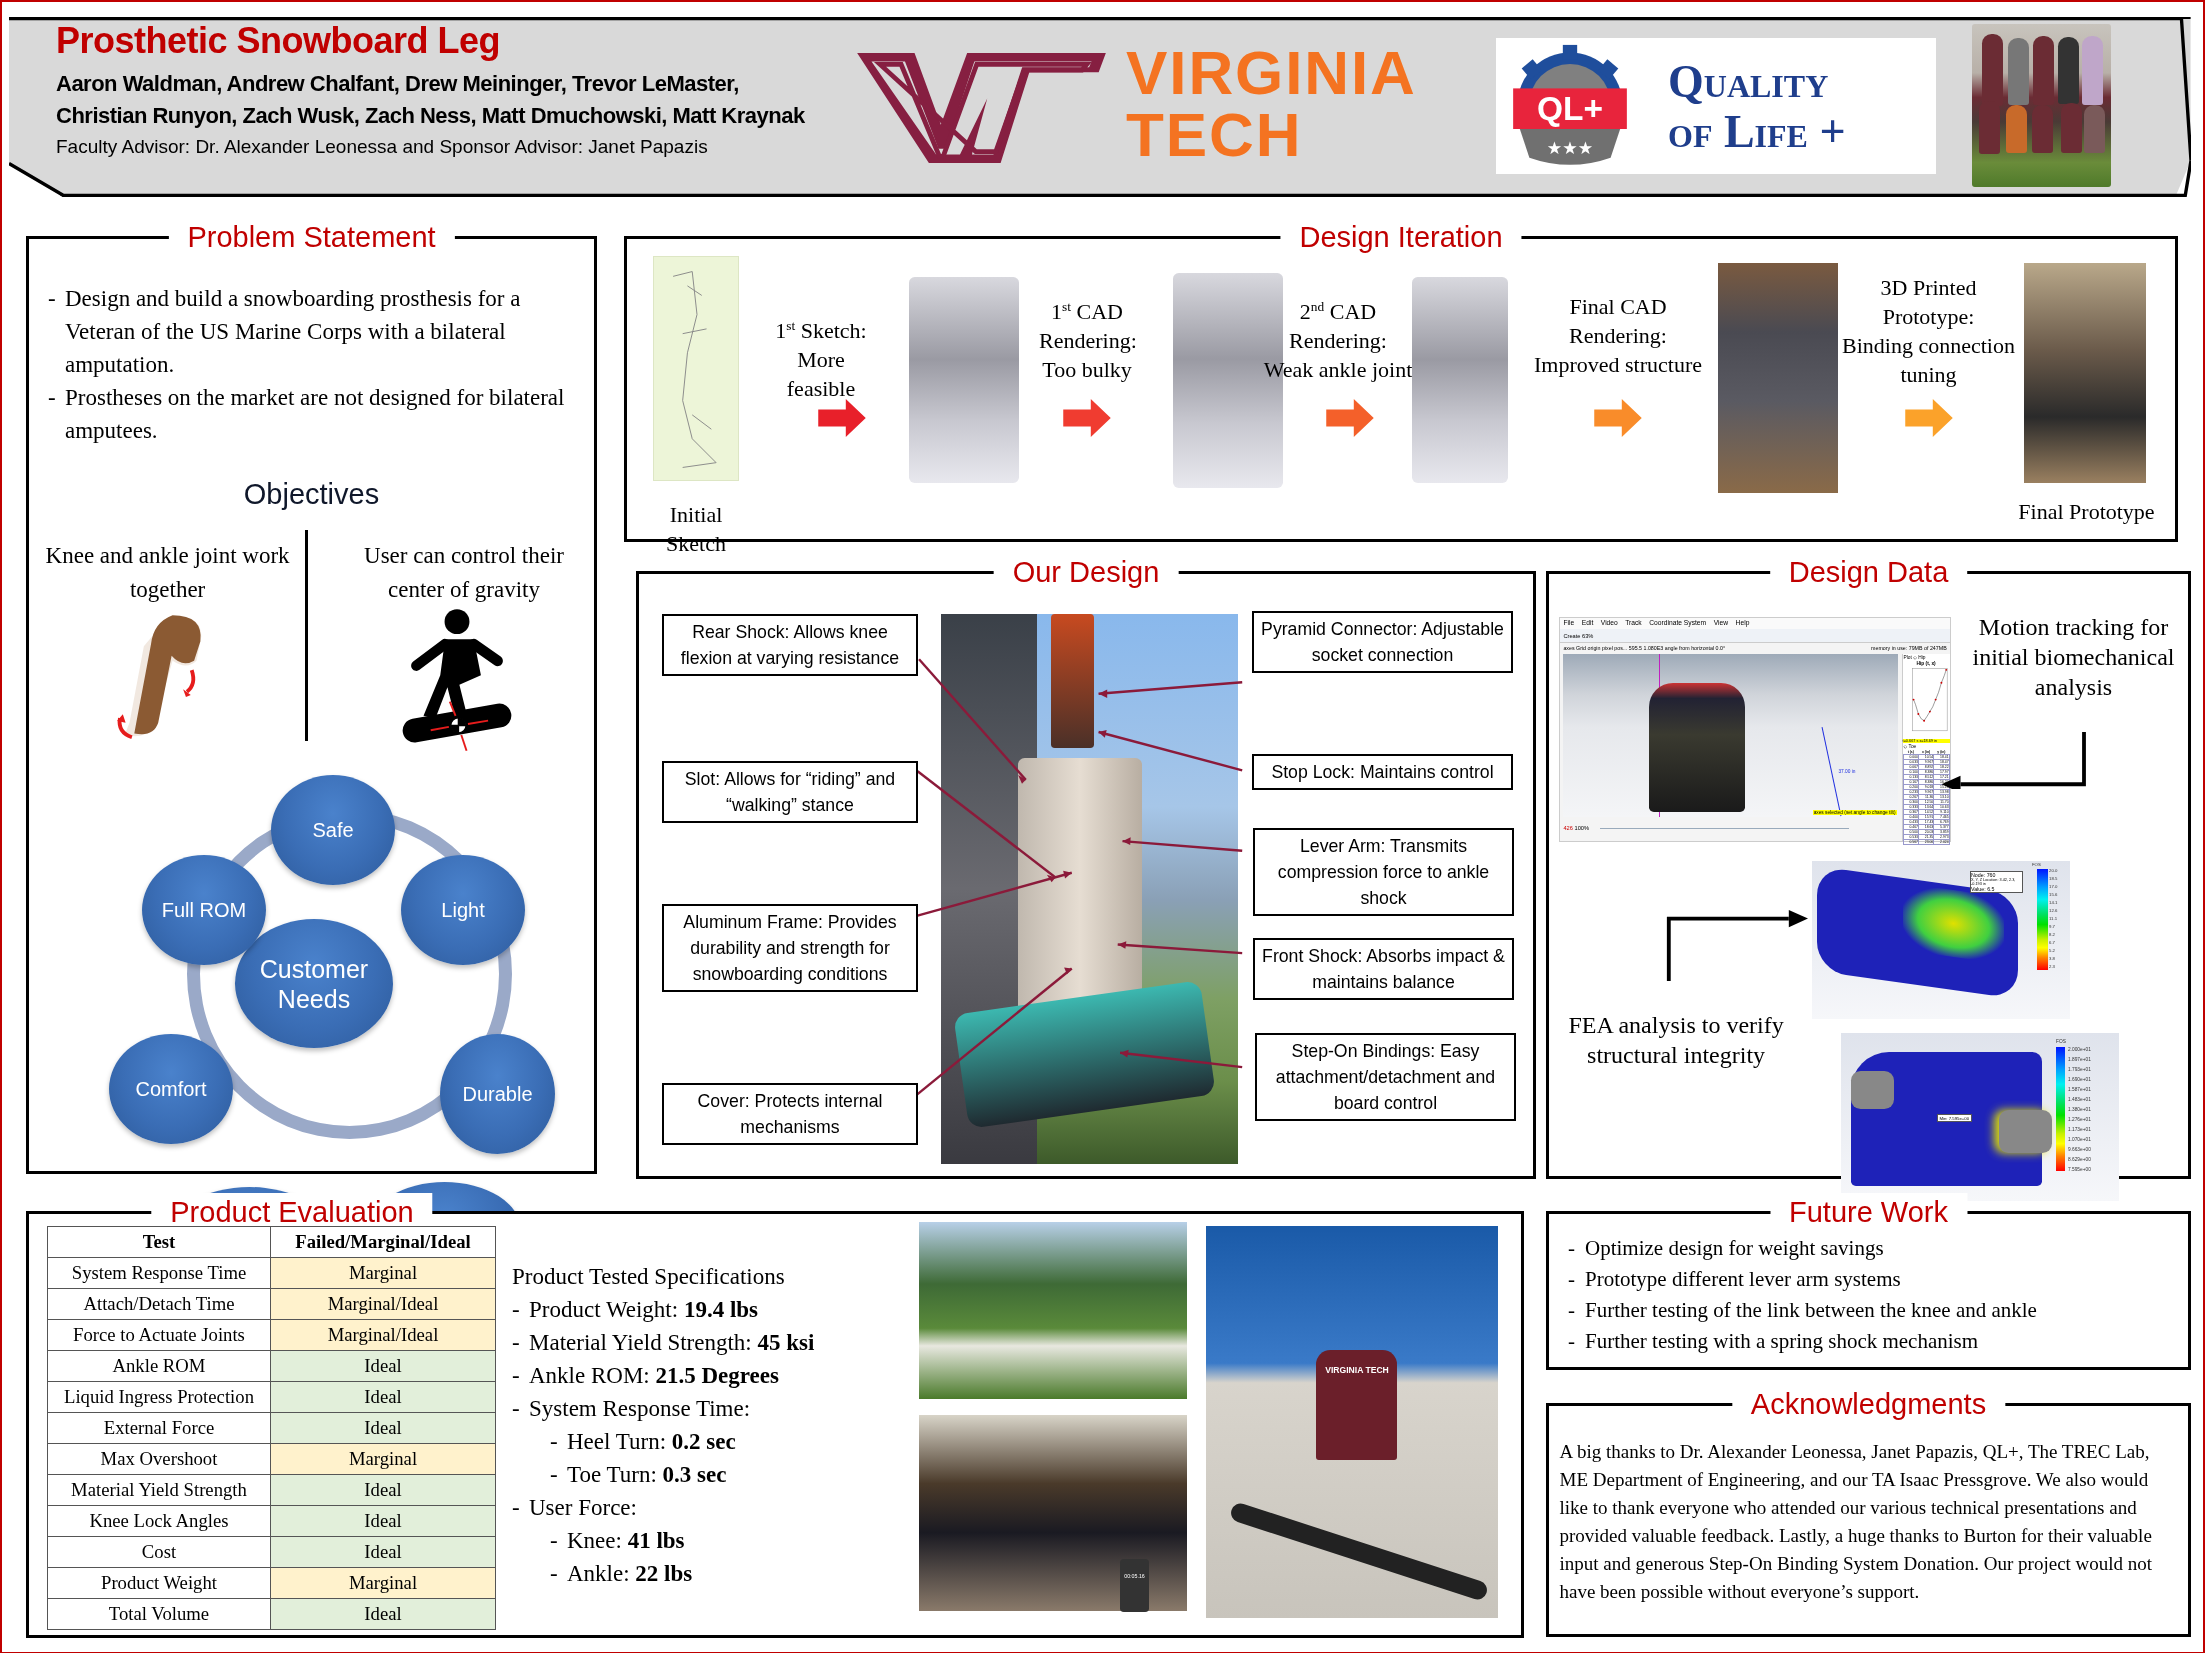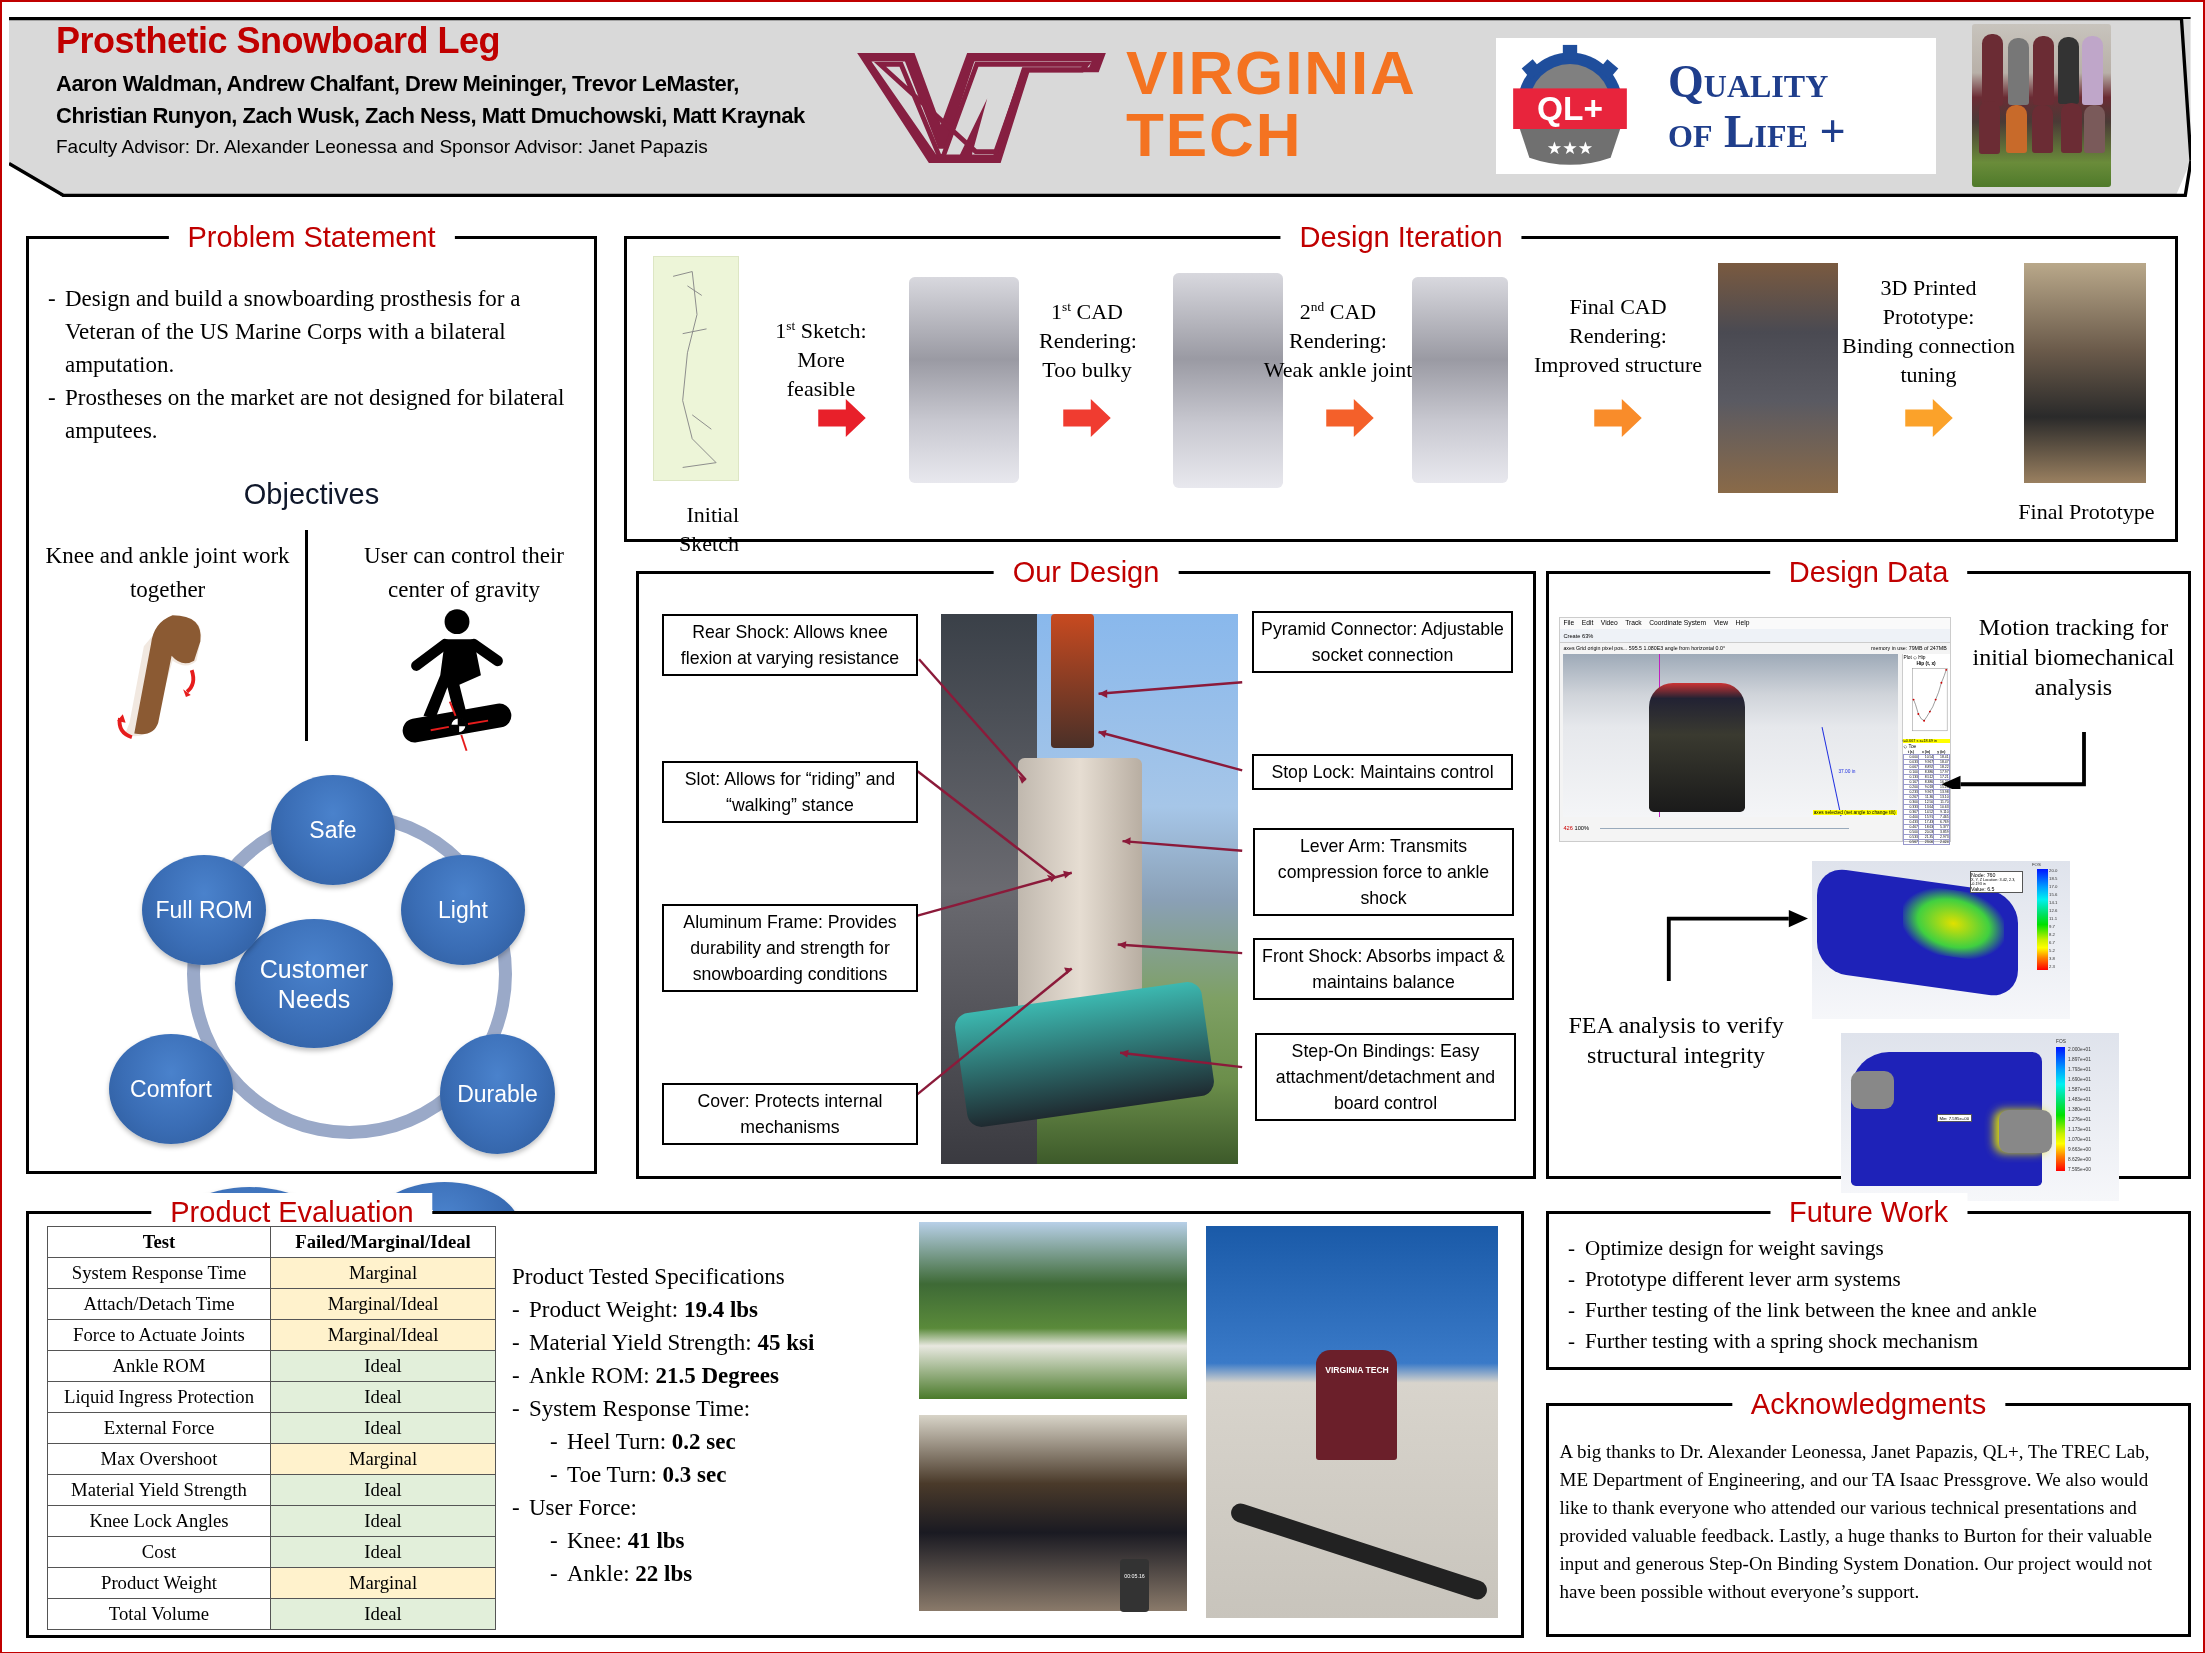--- a/index.html
+++ b/index.html
@@ -35,21 +35,21 @@
   #problem { left: 26px; top: 236px; width: 571px; height: 938px; }
   .ps-list { position: absolute; left: 19px; top: 43px; width: 541px; font-size: 23px; line-height: 33px; }
   .obj-title { position: absolute; left: 0; right: 0; top: 239px; }
   .obj-col { position: absolute; top: 300px; width: 258px; font-size: 23px; line-height: 34px; text-align: center; }
   .obj-divider { position: absolute; left: 276px; top: 291px; width: 3.4px; height: 211px; background: #000; }
   .leg-icon { position: absolute; left: 86px; top: 369px; width: 96px; height: 134px; }
   .snow-icon { position: absolute; left: 373px; top: 369px; width: 110px; height: 144px; }
   .needs { position: absolute; left: 48px; top: 517px; width: 479px; height: 416px; }
   .ring { position: absolute; left: 110px; top: 53px; width: 325px; height: 330px; border: 13.4px solid #9aa9c8; border-radius: 50%; }
   .need { position: absolute; border-radius: 50%; background: radial-gradient(ellipse at 50% 35%, #4a82cc 0%, #3a6db5 55%, #2d5a9a 100%);
-    color: #fff; font-family: "Liberation Sans", sans-serif; font-size: 23px; display: flex; align-items: center; justify-content: center; text-align: center; line-height: 22px;
+    color: #fff; font-family: "Liberation Sans", sans-serif; font-size: 20px; display: flex; align-items: center; justify-content: center; text-align: center; line-height: 22px;
     box-shadow: 0 2.9px 4.8px rgba(0,0,0,0.25); }
   
   #iteration { left: 624px; top: 236px; width: 1554px; height: 306px; }
   .iter-step { position: absolute; text-align: center; font-size: 22px; line-height: 29px; }
   .iter-arrow { position: absolute; width: 48px; height: 38px; }
   .iter-img { position: absolute; }
   .sketch { background: #edf5d8; border: 0.5px solid #dde6c4; }
   .cad { background: linear-gradient(180deg, #d8d8de 0%, #9a9aa3 40%, #c8c8d0 70%, #e8e8ee 100%); border-radius: 5.7px; }
   .proto { background: linear-gradient(180deg, #7a5a40 0%, #4a4a52 30%, #5a5a62 60%, #8a6a48 100%); }
   
@@ -201,21 +201,21 @@
   </div>
 </div>
 
 <div class="box" id="iteration">
   <div class="box-title">Design Iteration</div>
   <div class="iter-img sketch" style="left:26px;top:17px;width:86px;height:225px;">
     <svg width="86" height="225" viewBox="0 0 180 470">
         <path d="M40,40 L80,30 L90,120 L70,200 L60,300 L80,380 L130,430 L60,440 M70,60 L100,80 M60,160 L110,150 M80,330 L120,360" stroke="#888" stroke-width="2" fill="none"></path>
       </svg>
   </div>
-  <div class="iter-step serif-text" style="left:26px;top:261px;width:86px;text-align:right;">Initial Sketch</div>
+  <div class="iter-step serif-text" style="left:26px;top:261px;width:86px;">Initial Sketch</div>
 
   <div class="iter-step serif-text" style="left:139px;top:72px;width:110px;">
     <div><span>1</span><sup style="font-size:13.4px">st</sup><span> Sketch:</span></div>
     <div>More feasible</div>
   </div>
   <svg class="iter-arrow" style="left:191px;top:160px;" viewBox="0 0 100 80">
       <polygon points="0,22 58,22 58,0 100,40 58,80 58,58 0,58" fill="#e8202a"></polygon>
     </svg>
   <div class="iter-img cad" style="left:282px;top:38px;width:110px;height:206px;"></div>
 

